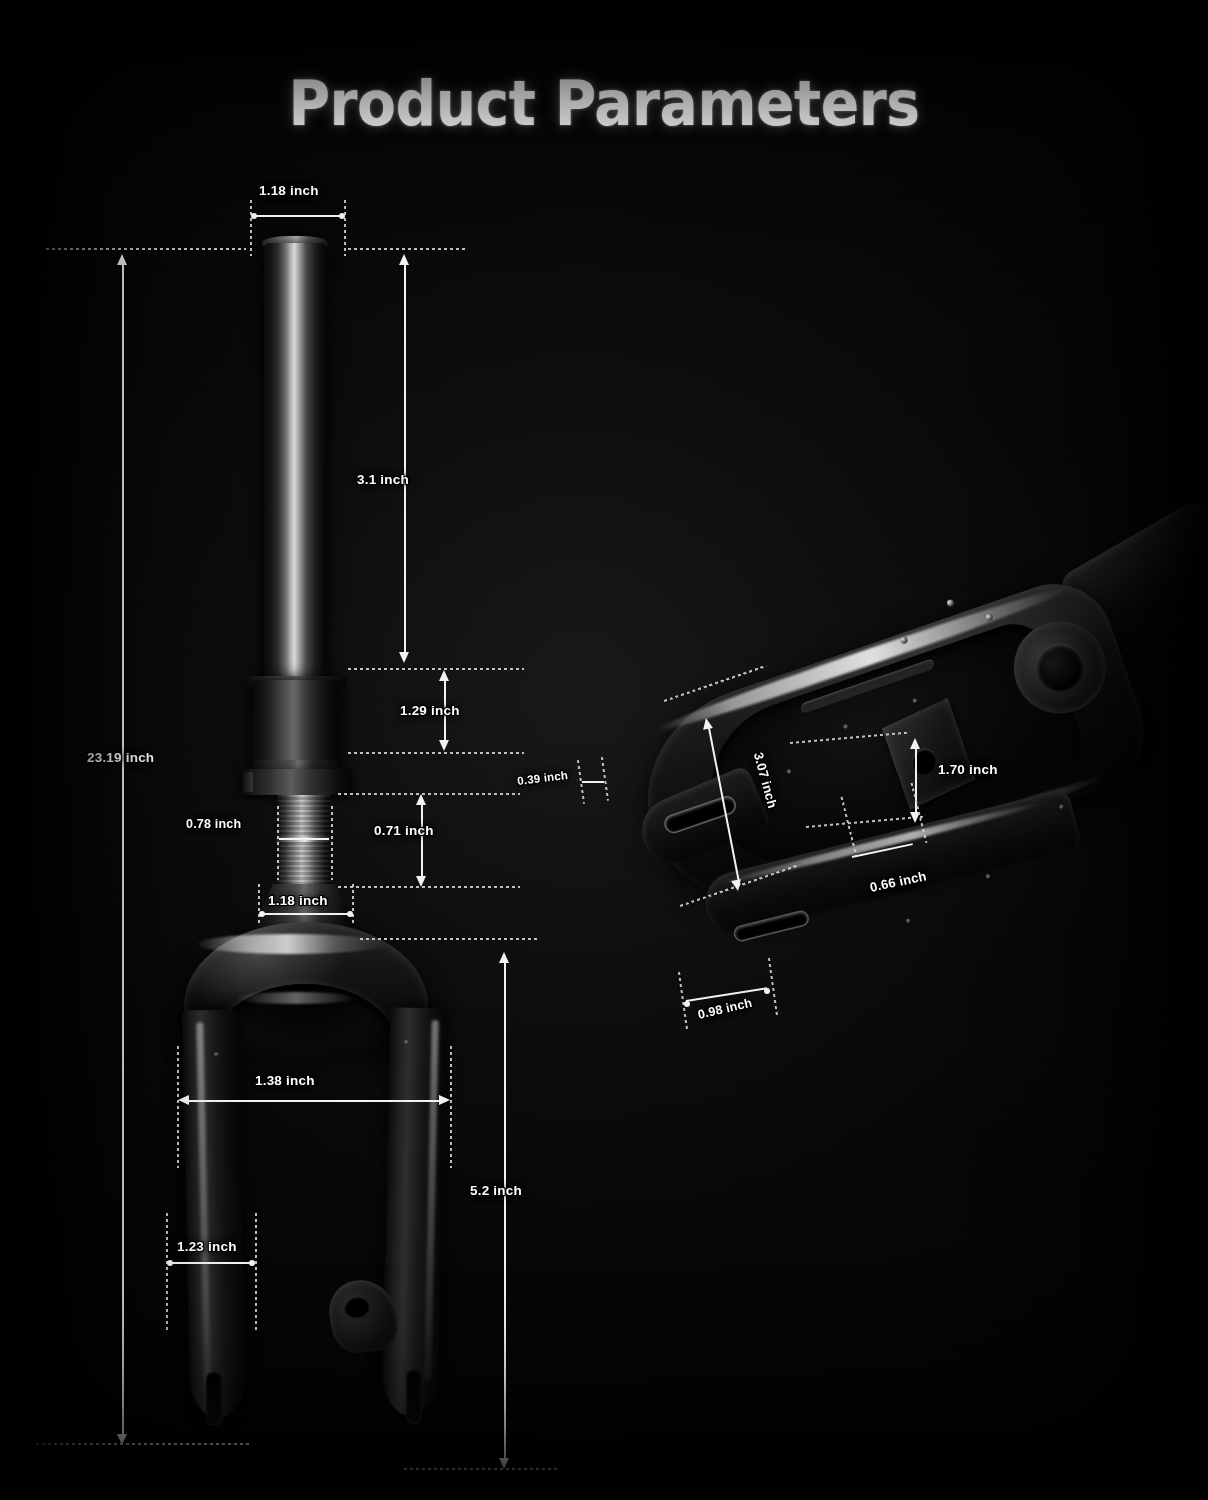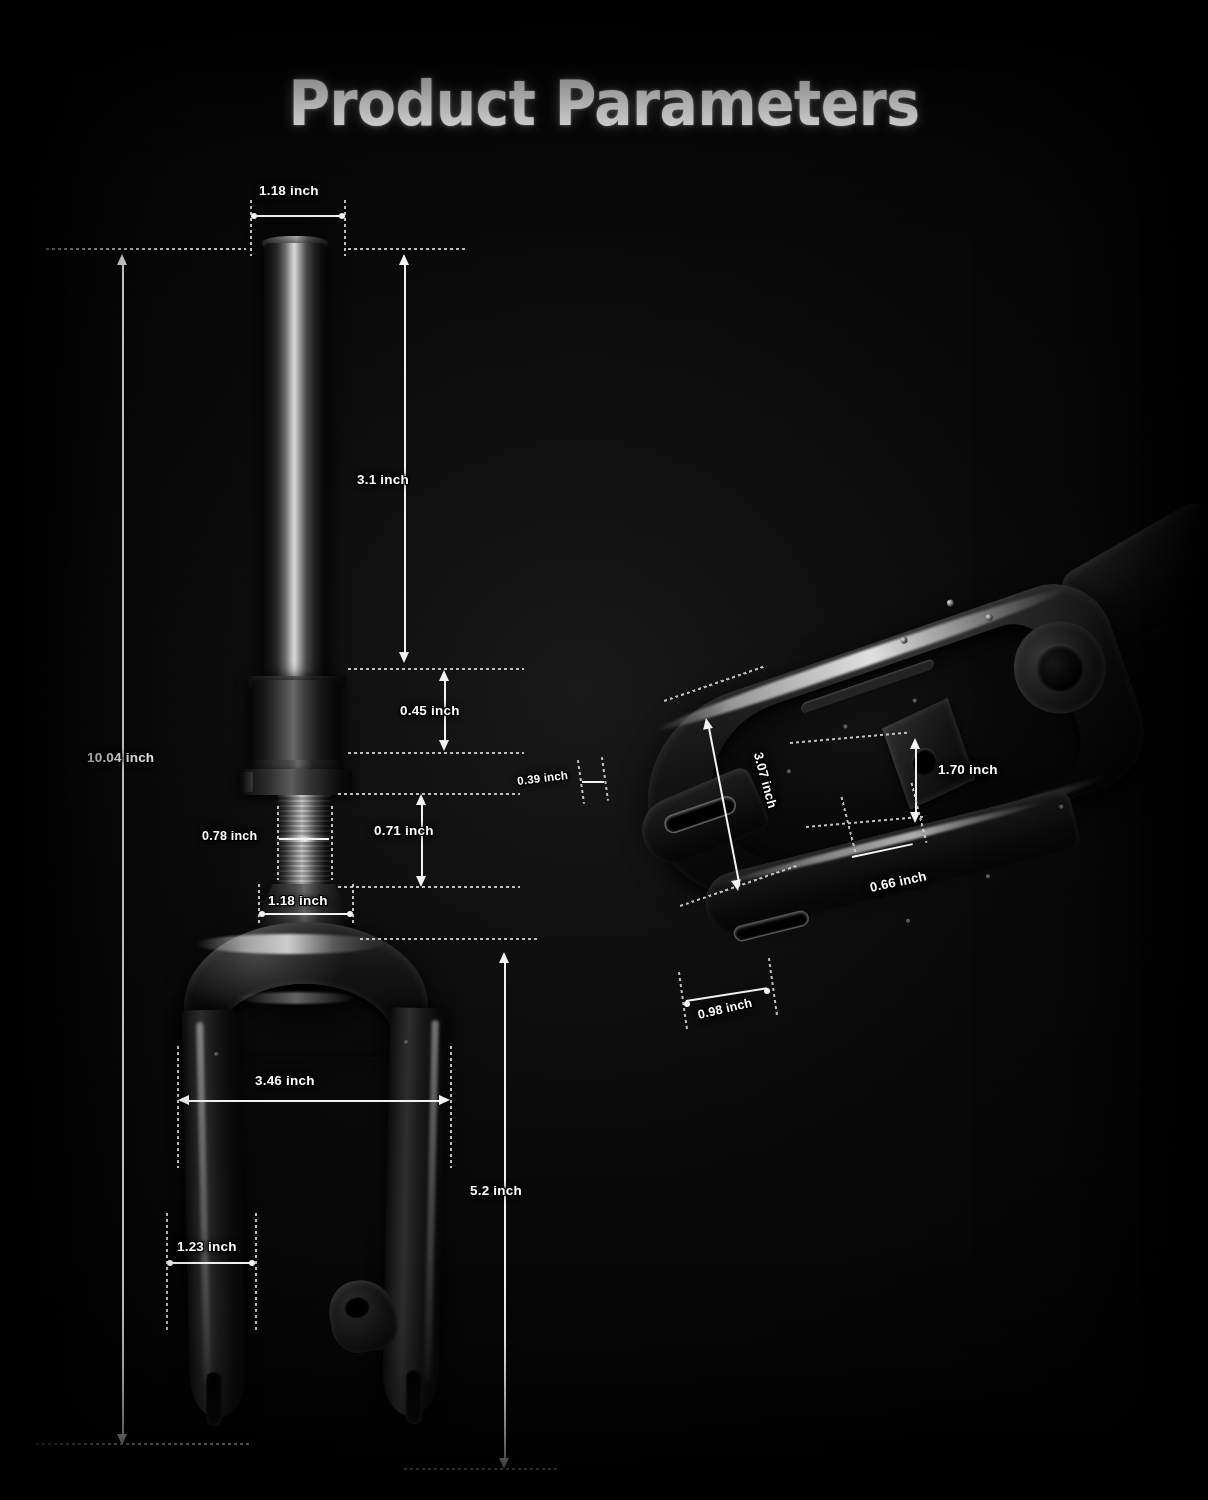--- a/index.html
+++ b/index.html
@@ -391,57 +391,57 @@
   <div class="ext" style="left:348px;top:248px;width:120px;"></div>
 
   <div class="arrline v" style="left:404px;top:262px;height:392px;"></div>
   <div class="ah up" style="left:399px;top:254px;"></div>
   <div class="ah down" style="left:399px;top:652px;"></div>
   <div class="dim-label" style="left:357px;top:472px;">3.1 inch</div>
 
   <div class="arrline v" style="left:122px;top:262px;height:1174px;"></div>
   <div class="ah up" style="left:117px;top:254px;"></div>
   <div class="ah down" style="left:117px;top:1434px;"></div>
-  <div class="dim-label" style="left:87px;top:750px;">10.04 inch</div>
+  <div class="dim-label" style="left:87px;top:750px;">23.19 inch</div>
   <div class="ext" style="left:36px;top:1443px;width:214px;"></div>
 
   <div class="ext" style="left:348px;top:668px;width:176px;"></div>
   <div class="ext" style="left:348px;top:752px;width:176px;"></div>
   <div class="arrline v" style="left:444px;top:678px;height:64px;"></div>
   <div class="ah up" style="left:439px;top:670px;"></div>
   <div class="ah down" style="left:439px;top:740px;"></div>
-  <div class="dim-label" style="left:400px;top:703px;">0.45 inch</div>
+  <div class="dim-label" style="left:400px;top:703px;">1.29 inch</div>
 
   <div class="ext" style="left:338px;top:793px;width:182px;"></div>
   <div class="ext" style="left:338px;top:886px;width:182px;"></div>
   <div class="arrline v" style="left:421px;top:802px;height:76px;"></div>
   <div class="ah up" style="left:416px;top:794px;"></div>
   <div class="ah down" style="left:416px;top:876px;"></div>
   <div class="dim-label" style="left:374px;top:823px;">0.71 inch</div>
 
   <div class="ext v" style="left:277px;top:806px;height:74px;"></div>
   <div class="ext v" style="left:331px;top:806px;height:74px;"></div>
   <div class="arrline h" style="left:279px;top:838px;width:50px;"></div>
-  <div class="dim-label" style="left:202px;top:817px;font-size:12.5px;margin-top:12px;">0.78 inch</div>
+  <div class="dim-label" style="left:186px;top:817px;font-size:12.5px;">0.78 inch</div>
 
   <div class="ext v" style="left:258px;top:884px;height:42px;"></div>
   <div class="ext v" style="left:352px;top:884px;height:42px;"></div>
   <div class="arrline h" style="left:262px;top:913px;width:88px;"></div>
   <div class="dot" style="left:259px;top:911px;"></div>
   <div class="dot" style="left:347px;top:911px;"></div>
   <div class="dim-label" style="left:268px;top:893px;">1.18 inch</div>
 
   <div class="ext" style="left:360px;top:938px;width:178px;"></div>
 
   <div class="ext v" style="left:177px;top:1046px;height:122px;"></div>
   <div class="ext v" style="left:450px;top:1046px;height:122px;"></div>
   <div class="arrline h" style="left:188px;top:1100px;width:252px;"></div>
   <div class="ah left" style="left:178px;top:1095px;"></div>
   <div class="ah right" style="left:439px;top:1095px;"></div>
-  <div class="dim-label" style="left:255px;top:1073px;">3.46 inch</div>
+  <div class="dim-label" style="left:255px;top:1073px;">1.38 inch</div>
 
   <div class="ext v" style="left:166px;top:1213px;height:118px;"></div>
   <div class="ext v" style="left:255px;top:1213px;height:118px;"></div>
   <div class="arrline h" style="left:170px;top:1262px;width:82px;"></div>
   <div class="dot" style="left:167px;top:1260px;"></div>
   <div class="dot" style="left:249px;top:1260px;"></div>
   <div class="dim-label" style="left:177px;top:1239px;">1.23 inch</div>
 
   <div class="arrline v" style="left:504px;top:960px;height:500px;"></div>
   <div class="ah up" style="left:499px;top:952px;"></div>

